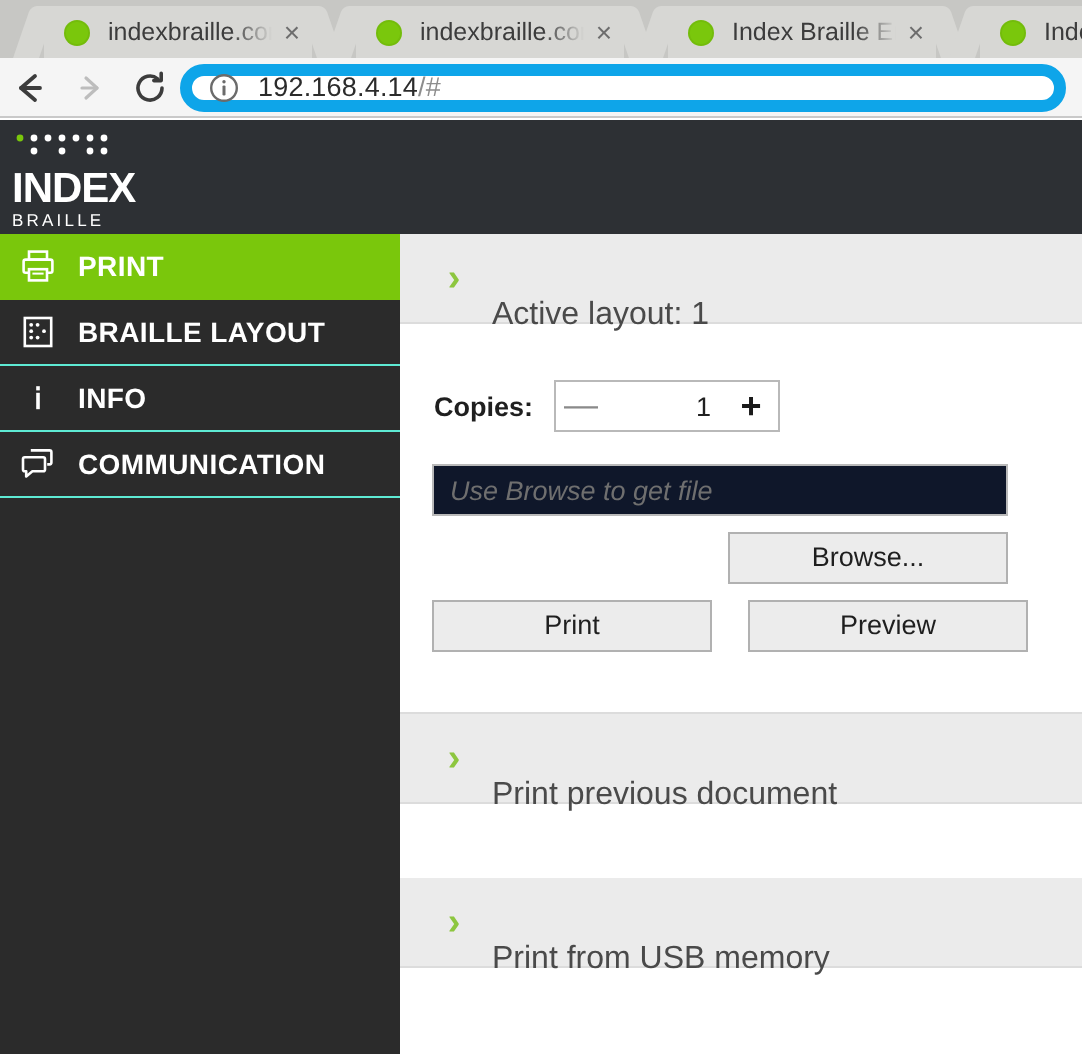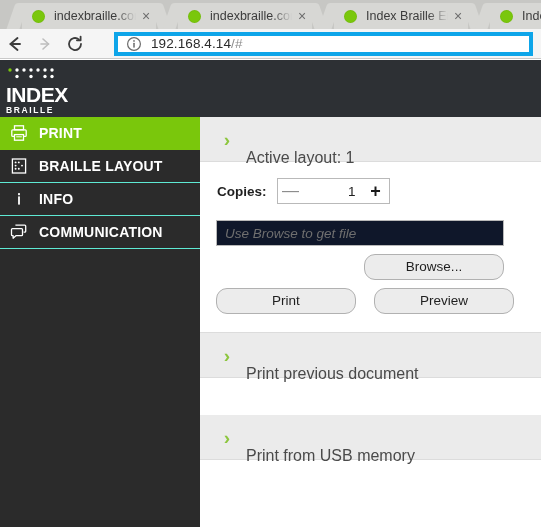--- a/index.html
+++ b/index.html
@@ -61,22 +61,22 @@
     display: flex; align-items: center;
     border-bottom: 1px solid #c9c9c9;
   }
   .navbtn {
     width: 30px; height: 30px; flex: 0 0 auto;
     display: flex; align-items: center; justify-content: center;
     cursor: pointer;
   }
   .navbtn svg { display: block; }
   .urlfield {
-    flex: 1 1 auto; height: 24px; margin-left: 24px; margin-right: 8px;
-    background: #ffffff; border: 4px solid #0ea5e9; border-radius: 0;
+    flex: 1 1 auto; height: 24px; margin-left: 0; margin-right: 8px;
+    background: #ffffff; border: 6px solid #0ea5e9; border-radius: 12px;
     display: flex; align-items: center; padding: 0 8px;
     cursor: text;
   }
   .info-icon { width: 16px; height: 16px; flex: 0 0 auto; margin-right: 9px; }
   .url-text { font-size: 13.5px; color: #2b2b2b; letter-spacing: 0.1px; }
   .url-text .dim { color: #8d8d8d; }
 
   
   .page {
     position: absolute; top: 60px; left: 0;
@@ -93,21 +93,21 @@
     width: 52px; height: 46px;
   }
   .logo-dots { width: 52px; height: 13px; }
   .logo-index {
     font-family: "Liberation Sans", sans-serif;
     font-weight: bold; font-size: 21px; letter-spacing: -0.5px;
     color: #ffffff; line-height: 20px; margin-top: 1px;
   }
   .logo-braille {
     font-family: "Liberation Sans", sans-serif;
-    font-weight: bold; font-size: 8.5px; letter-spacing: 1.6px;
+    font-weight: normal; font-size: 8.5px; letter-spacing: 1.6px;
     color: #ffffff; line-height: 10px;
   }
 
   
   .sidebar {
     position: absolute; top: 57px; left: 0;
     width: 200px; height: 410px;
     background: #2b2b2b;
   }
   .nav-item {
@@ -139,21 +139,21 @@
     cursor: pointer;
   }
   .chev {
     width: 22px; margin-left: 16px; flex: 0 0 auto;
     font-size: 19px; font-weight: bold; color: #8dc63f;
     line-height: 19px; text-align: center;
   }
   .sect-title {
     font-size: 16px; color: #4a4a4a; margin-left: 8px; margin-top: 37px;
   }
-  .sect-body { background: #ffffff; padding: 0 16px; }
+  .sect-body { background: #ffffff; padding: 12px 16px; }
 
   .copies-row {
     display: flex; align-items: center;
     height: 58px; padding-left: 1px;
   }
   .copies-label { font-size: 13.5px; font-weight: bold; color: #1f1f1f; }
   .stepper {
     margin-left: 10px; width: 113px; height: 26px;
     border: 1px solid #b9b9b9; background: #ffffff;
     display: flex; align-items: center;
@@ -182,21 +182,21 @@
   }
   .file-input::placeholder { color: #6f6f6f; font-style: italic; opacity: 1; }
 
   .btn-row { display: flex; margin-top: 8px; }
   .btn {
     height: 26px; border: 1px solid #b1b1b1;
     background: #ececec; color: #1f1f1f;
     font-size: 13.5px; font-family: "Liberation Sans", sans-serif;
     cursor: pointer; text-align: center; line-height: 24px;
   }
-  .btn.wide { width: 140px; border-radius: 11px; }
+  .btn.wide { width: 140px; }
   .btn.right-align { margin-left: 148px; }
   .btn.gap { margin-left: 18px; }
   .spacer-bottom { height: 18px; }
 
   .divider { height: 1px; background: #dcdcdc; }
 </style>
 </head>
 <body>
 
 <div id="app">

